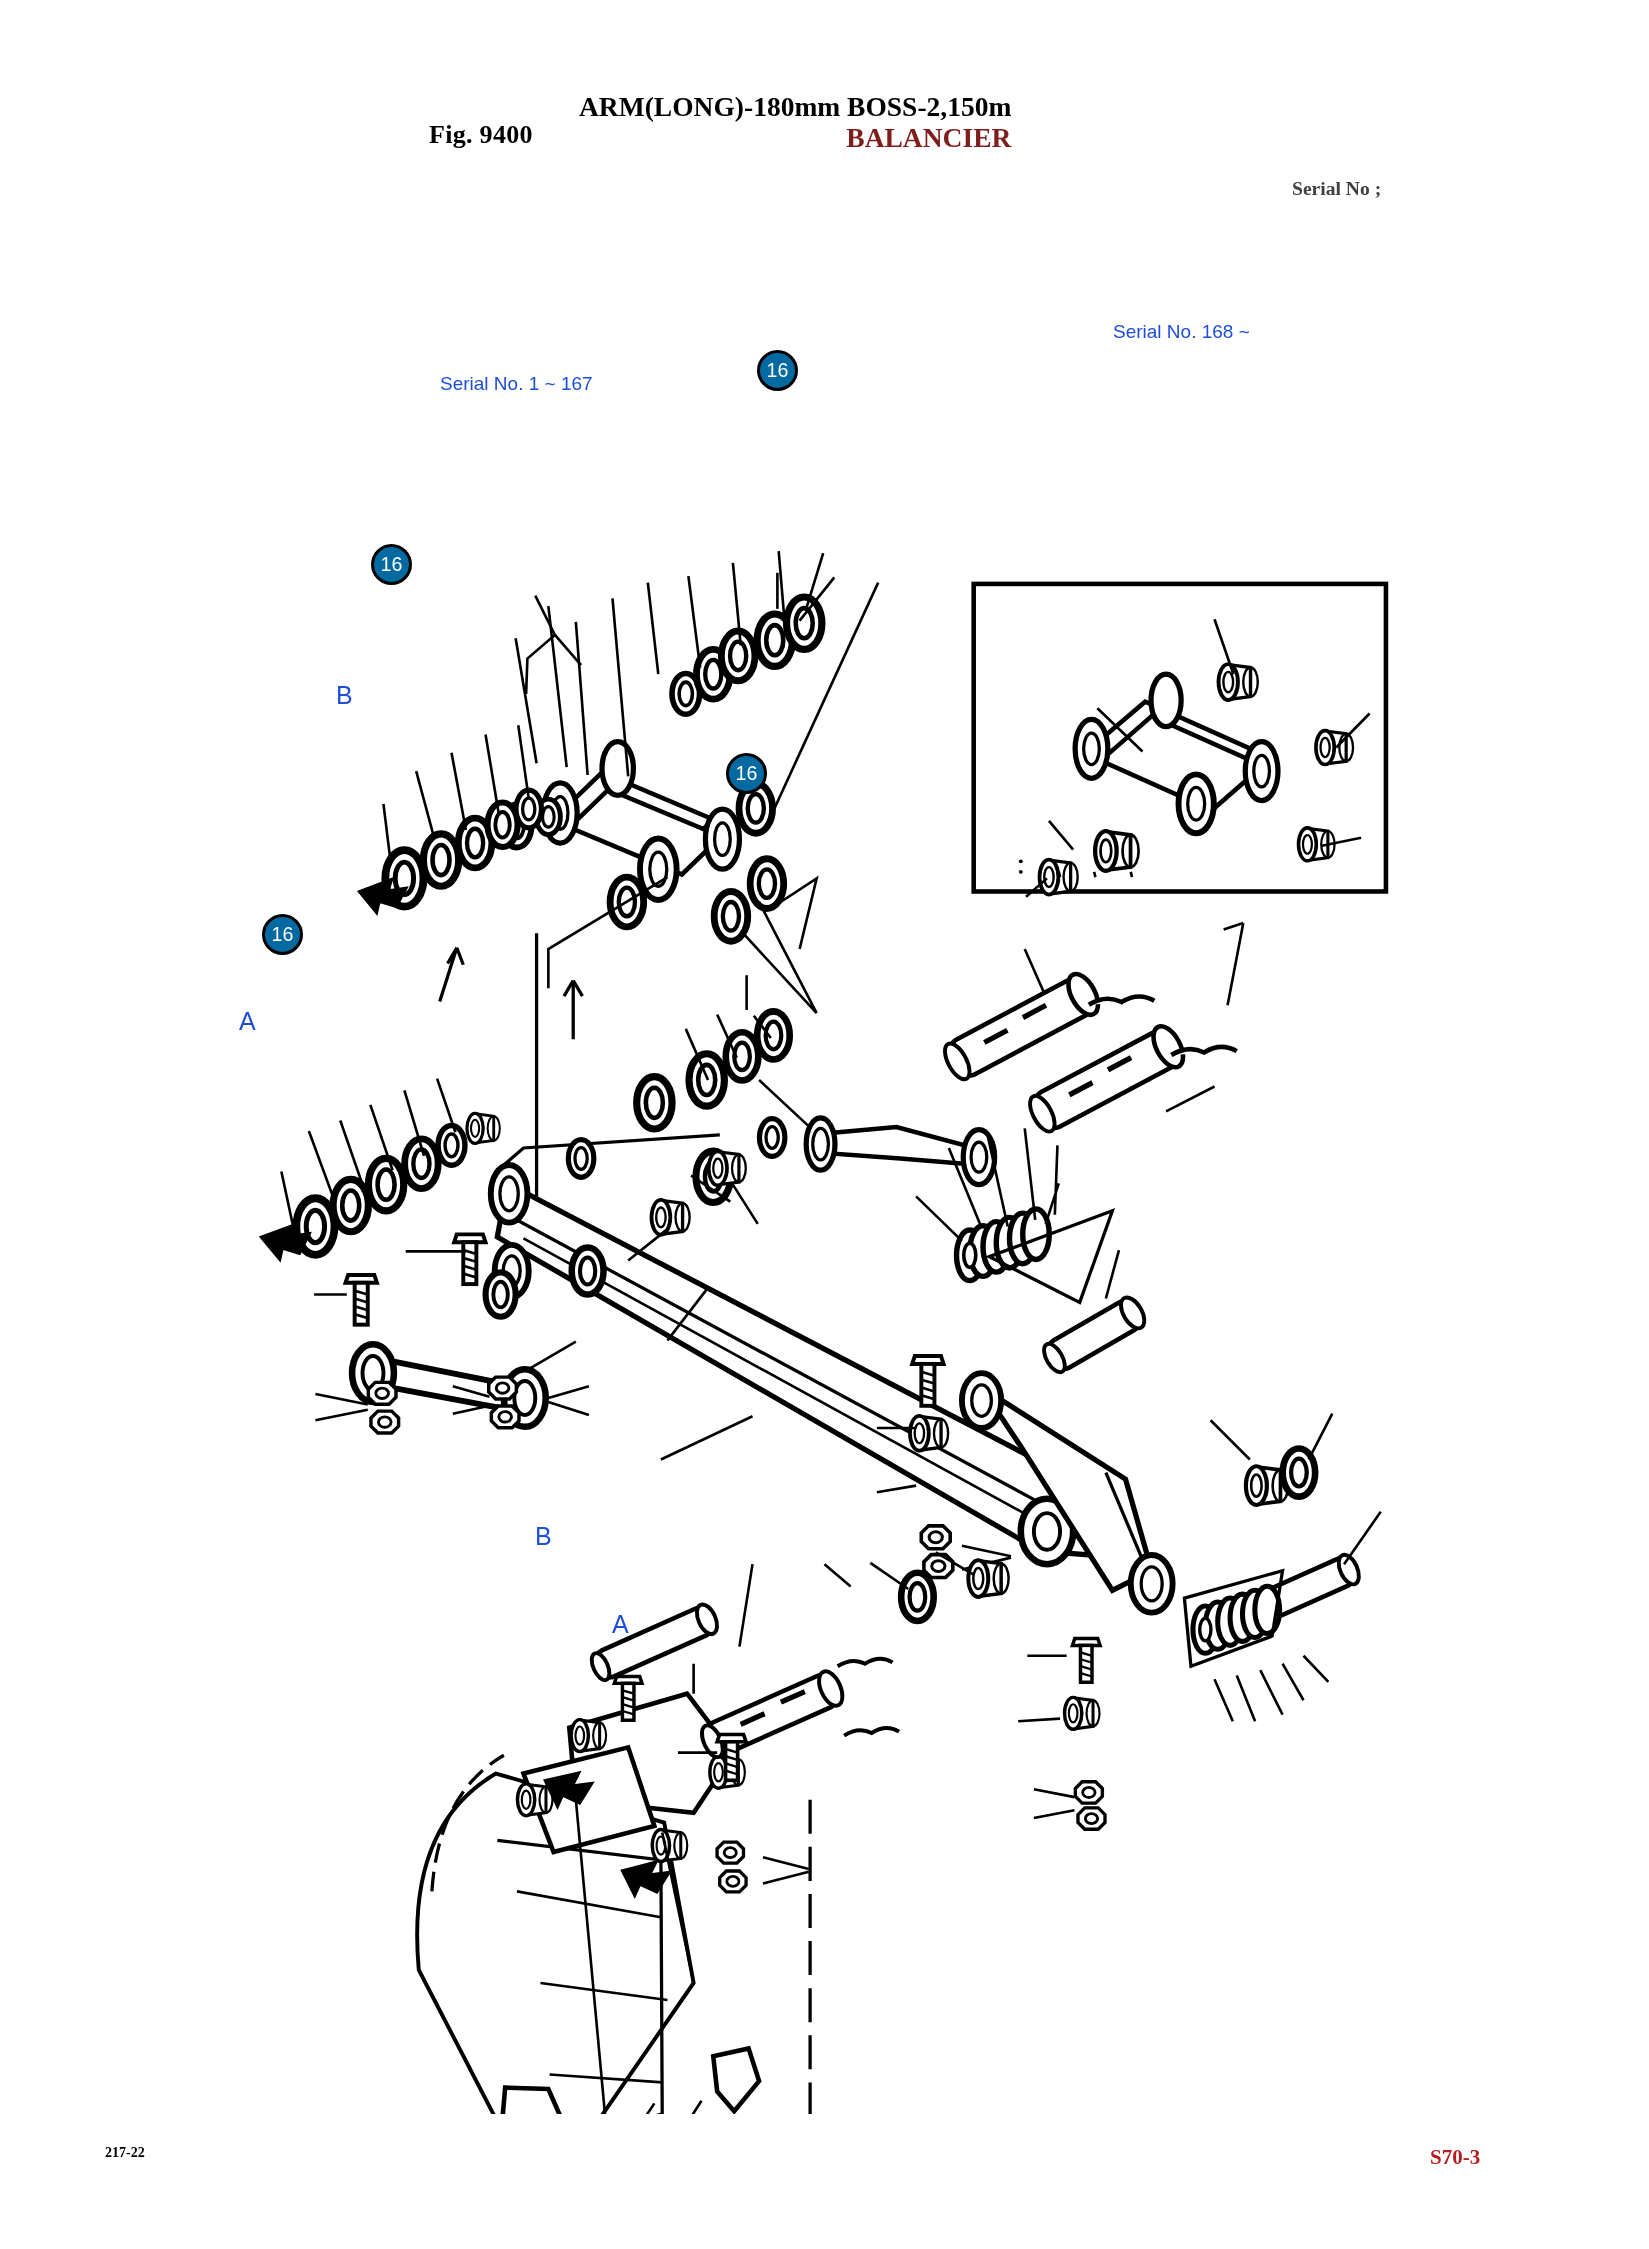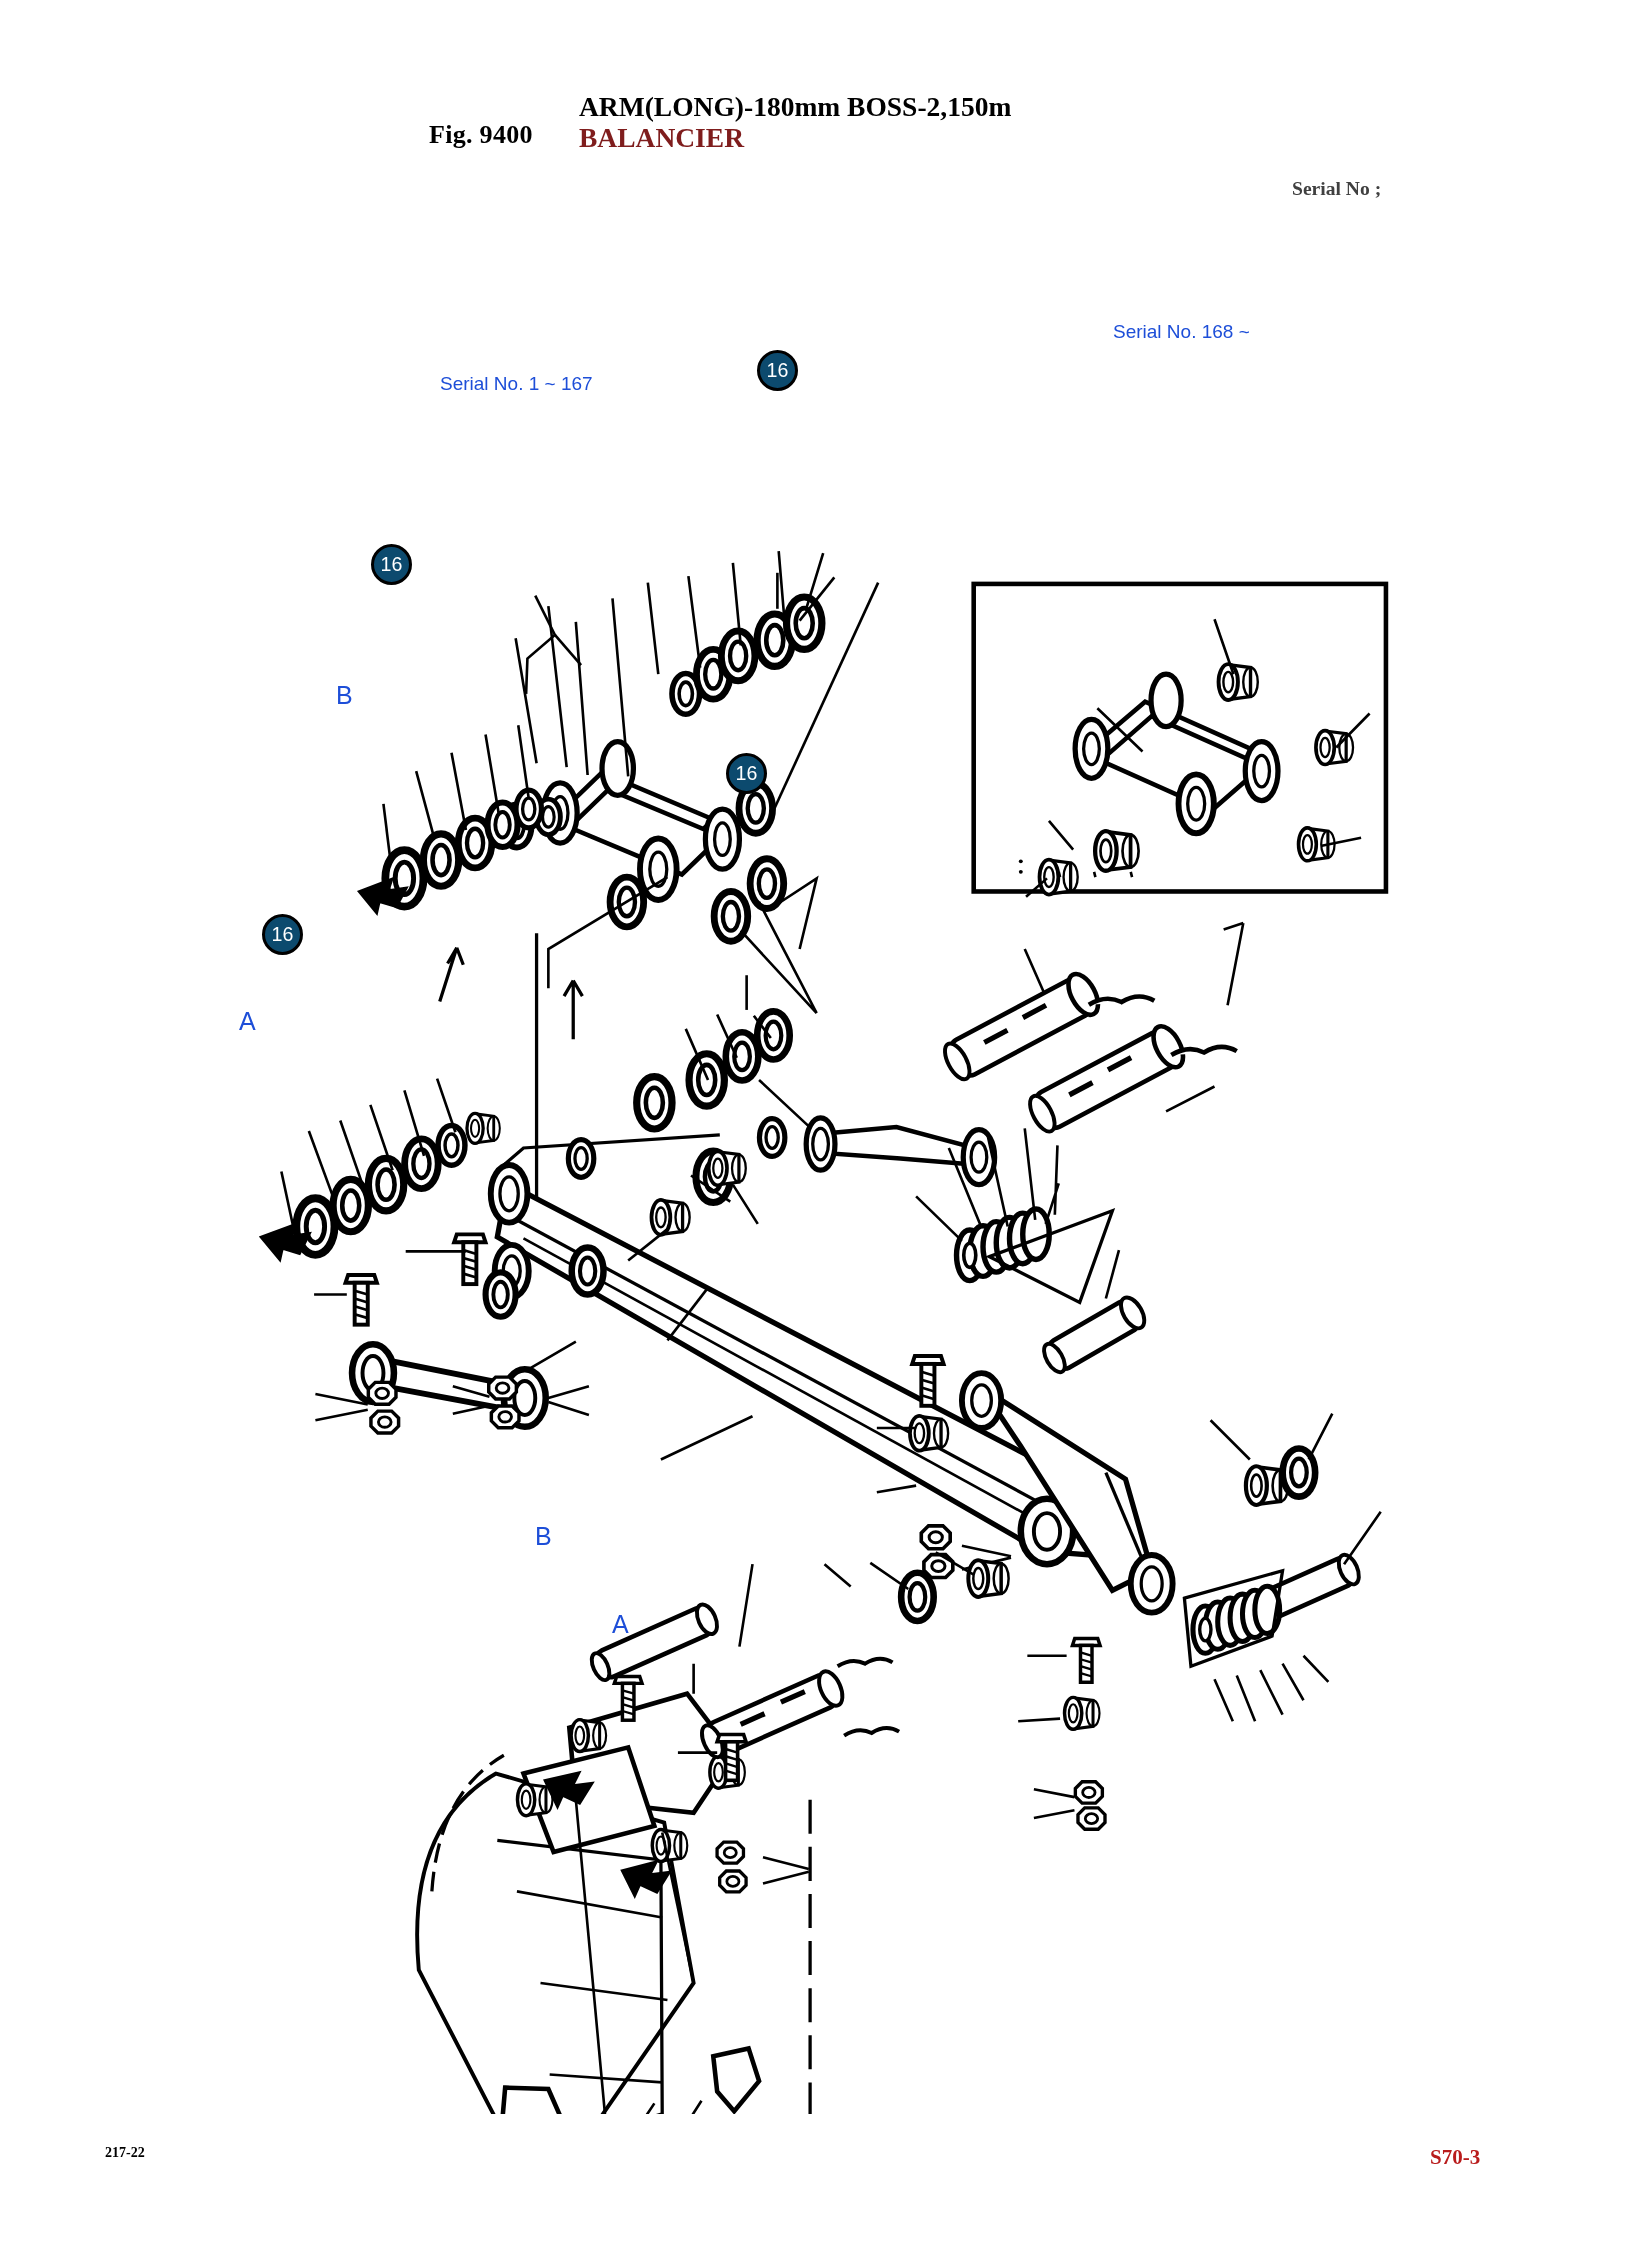--- a/index.html
+++ b/index.html
@@ -6,21 +6,21 @@
   body{width:1649px;height:2250px;position:relative;font-family:"Liberation Serif",serif;}
   .page{position:absolute;left:0;top:0;width:1649px;height:2250px;background:#fff;overflow:hidden;}
 
   
   .meta-table{position:absolute;left:97px;top:92px;width:258px;border:3.3px solid #000;border-collapse:collapse;background:#fff;}
   .meta-table td{border:2px solid #000;font-family:"Liberation Serif",serif;font-weight:bold;font-size:20px;text-align:center;padding:5.9px 3.9px;white-space:nowrap;color:#000;}
   .meta-table td.k{width:98px;}
   .meta-table td.v{width:151px;}
 
   .fig-no{position:absolute;left:429px;top:120px;font-size:26px;font-weight:bold;letter-spacing:0.3px;color:#000;}
-  .title-block{position:absolute;left:579px;top:92px;}
+  .title-block{position:absolute;left:579px;top:92px;text-align:right;}
   .title-l1{font-size:27.5px;font-weight:bold;line-height:1.12;color:#000;white-space:nowrap;}
   .title-l2{font-size:27.5px;font-weight:bold;line-height:1.12;color:#7f1d1d;white-space:nowrap;}
   .serial-no{position:absolute;left:1292px;top:178px;font-size:19.6px;font-weight:bold;color:#404040;white-space:nowrap;}
 
   
   .footer-left{position:absolute;left:105px;top:2145px;font-size:14px;font-weight:bold;color:#000;}
   .footer-right{position:absolute;left:1430px;top:2145px;font-size:21px;font-weight:bold;color:#b91c1c;}
 
   
   .canvas{position:absolute;left:0;top:216px;width:1649px;height:1898px;}
@@ -30,21 +30,21 @@
   .anno{position:absolute;font-family:"Liberation Sans",sans-serif;color:#1d4ed8;white-space:nowrap;}
   .anno.sn1{left:440px;top:373px;font-size:19px;}
   .anno.sn2{left:1113px;top:321px;font-size:19px;}
   .anno.letterA1{left:239px;top:1007px;font-size:25px;font-family:"Liberation Sans",sans-serif;}
   .anno.letterB1{left:336px;top:681px;font-size:25px;font-family:"Liberation Sans",sans-serif;}
   .anno.letterB2{left:535px;top:1522px;font-size:25px;font-family:"Liberation Sans",sans-serif;}
   .anno.letterA2{left:612px;top:1610px;font-size:25px;font-family:"Liberation Sans",sans-serif;}
 
   
   .badge{position:absolute;width:41px;height:41px;border-radius:50%;
-         background:#0c4a6e;border:3.9px solid #000;box-sizing:border-box;
+         background:#0369a1;border:3.9px solid #000;box-sizing:border-box;
          display:flex;align-items:center;justify-content:center;
          color:#fff;font-family:"Liberation Sans",sans-serif;font-size:19.6px;line-height:1;}
   .badge.b1{left:757px;top:350px;}
   .badge.b2{left:371px;top:544px;}
   .badge.b3{left:726px;top:753px;}
   .badge.b4{left:262px;top:914px;}
 </style>
 </head>
 <body>
 

